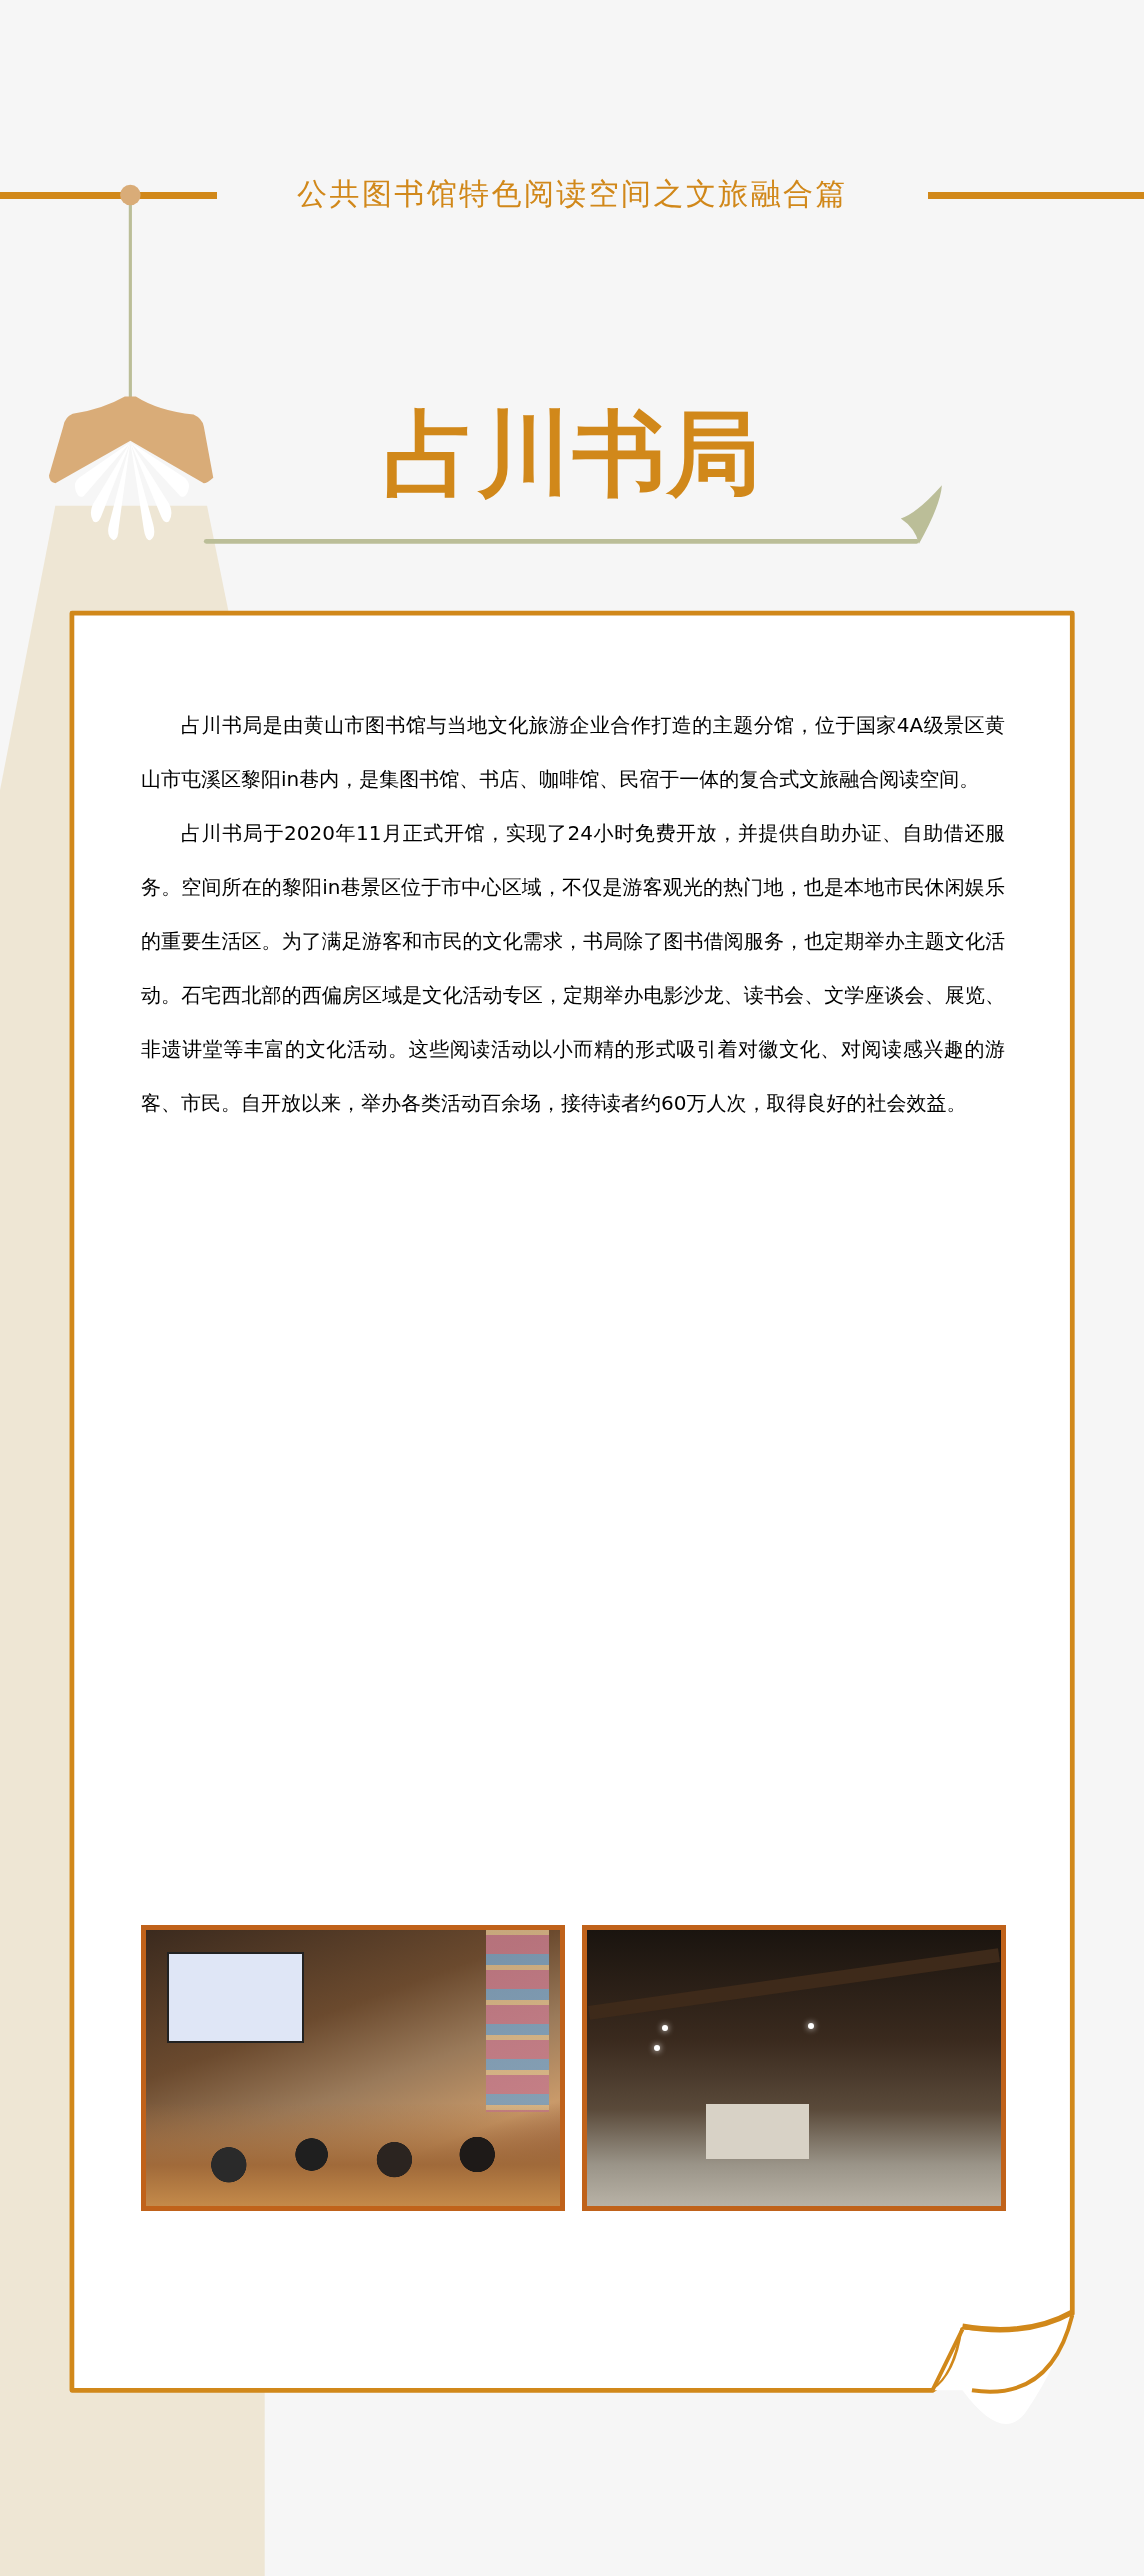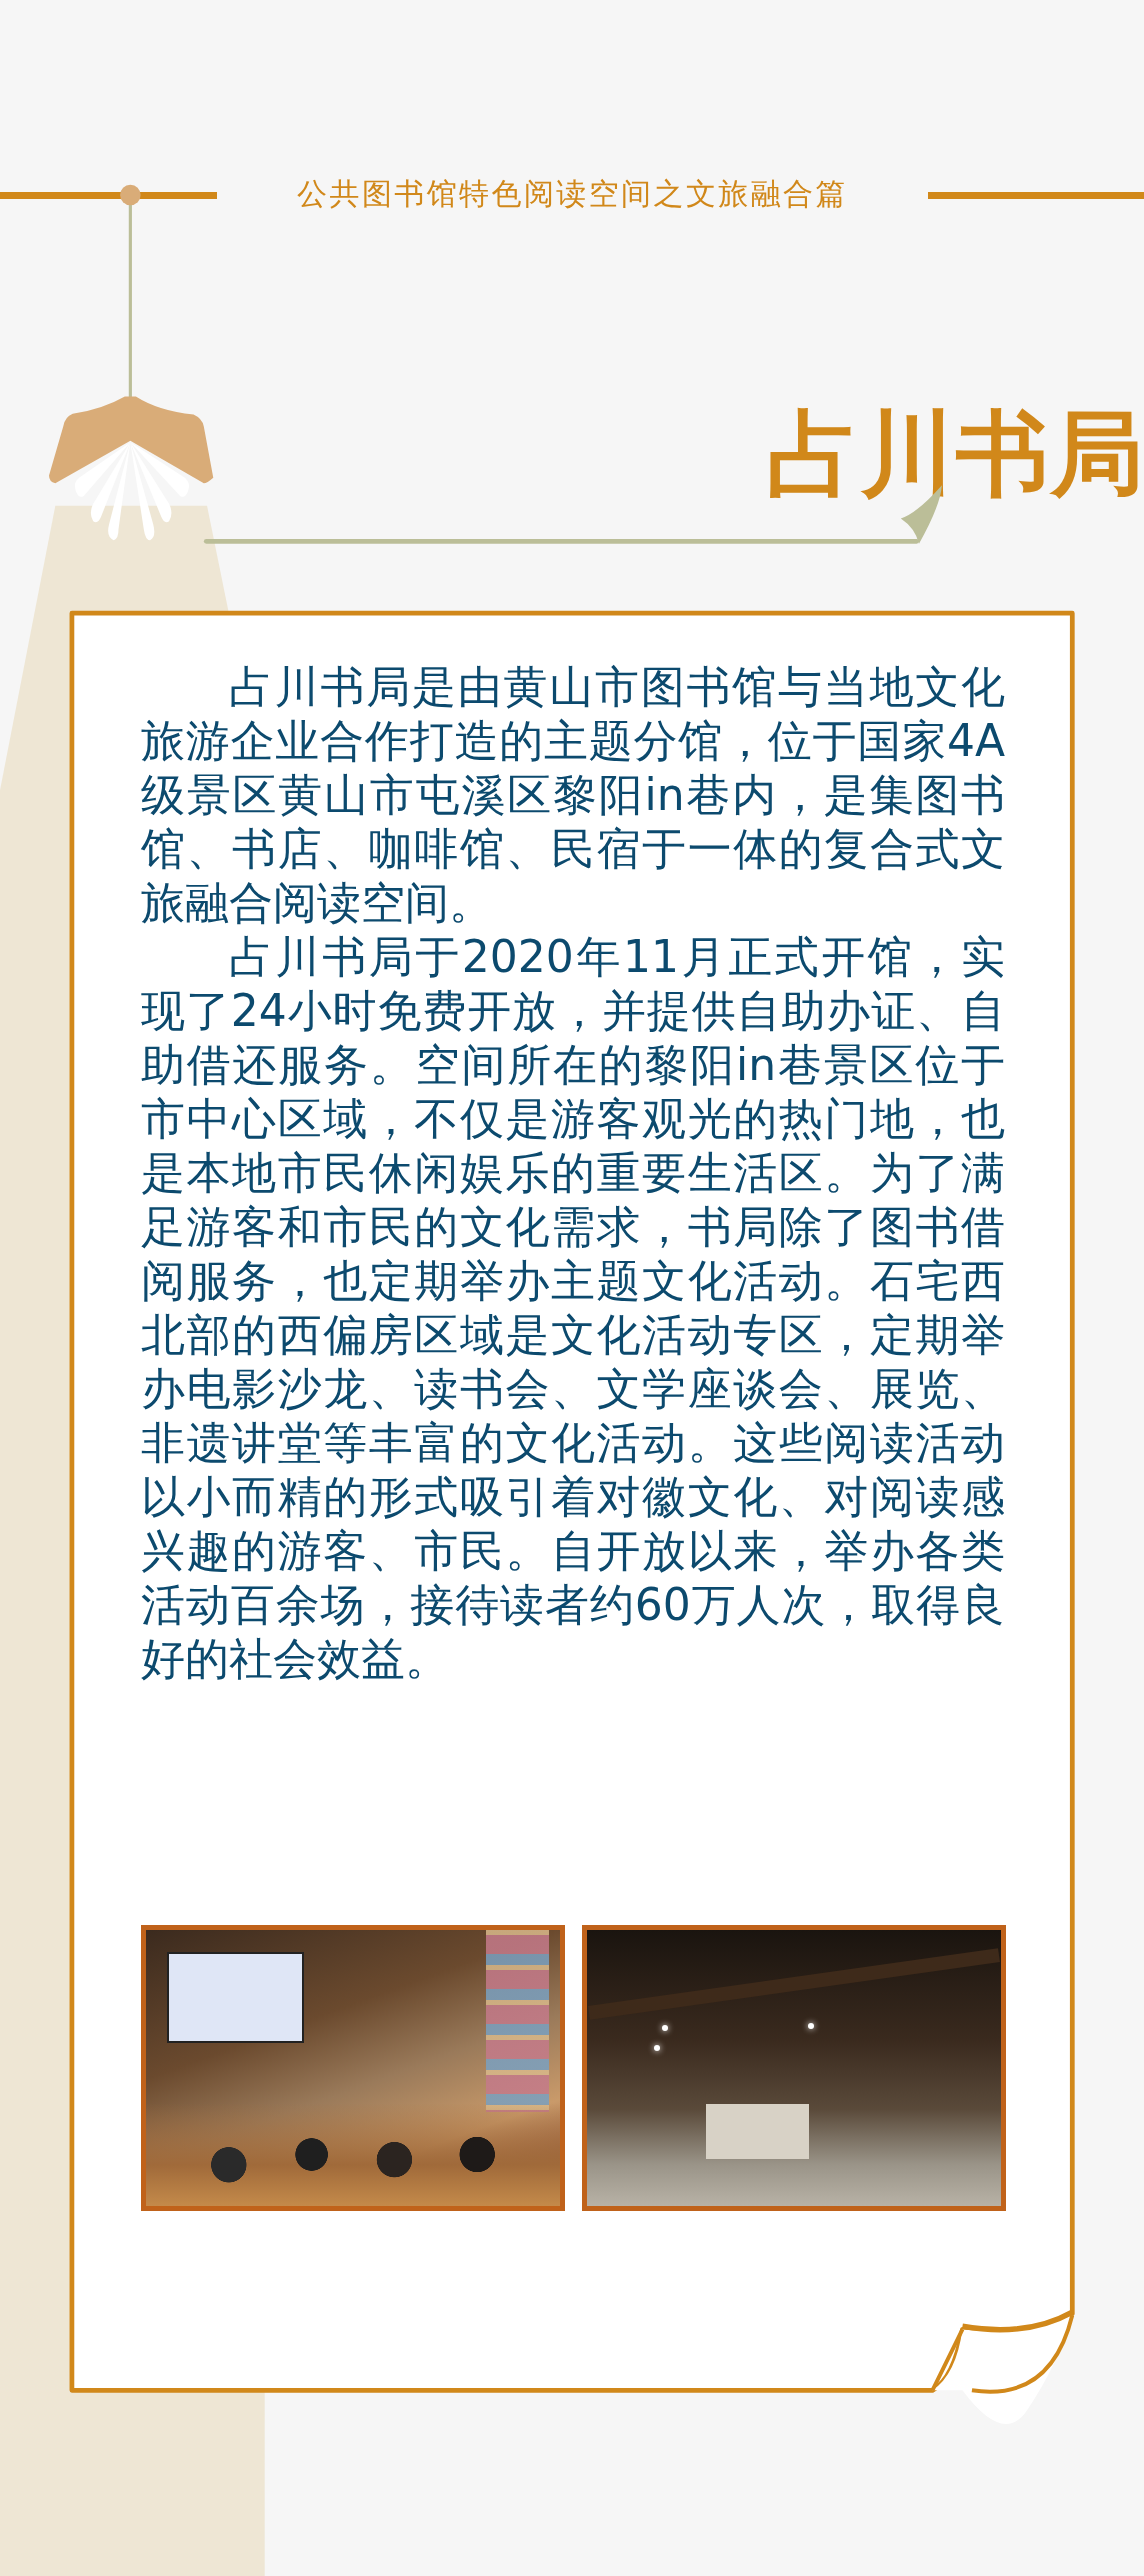--- a/index.html
+++ b/index.html
@@ -9,27 +9,27 @@
     font-family: "DejaVu Sans", "Liberation Sans", sans-serif;
   }
   .abs { position: absolute; }
   .hline { position: absolute; height: 7.1px; background: #D1881A; }
   .subtitle {
     position: absolute; left: 0; width: 1145px; top: 174px; text-align: center;
     font-size: 30px; color: #D1881A; letter-spacing: 2.4px; line-height: 40px;
   }
   .subtitle span { background: #f6f6f6; padding: 0 11px; }
   .title {
-    position: absolute; left: 0; width: 1145px; top: 399px; text-align: right;
+    position: absolute; left: 0; width: 1145px; top: 399px; text-align: center;
     font-size: 93px; font-weight: bold; color: #D1881A; letter-spacing: 1.6px;
     line-height: 111px;
   }
   .card-text {
-    position: absolute; left: 141px; width: 864px; top: 660px;
-    font-size: 44px; line-height: 54px; color: #0c4a6e;
+    position: absolute; left: 141px; width: 864px; top: 698px;
+    font-size: 20px; line-height: 54px; color: #000000;
     text-align: justify;
   }
   .card-text p { margin: 0; text-indent: 2em; }
   .photo {
     position: absolute; top: 1925px; height: 286px;
     border: 5.5px solid #C0621A; box-sizing: border-box; overflow: hidden;
   }
   .photo-left { left: 141px; width: 424px; background: linear-gradient(160deg,#3b2a1e 0%,#6b4a2e 35%,#9a7a5a 55%,#c99a6a 75%,#7a3a2a 100%); }
   .photo-right { left: 582px; width: 424px; background: linear-gradient(180deg,#1a140f 0%,#3a2a1e 40%,#5a4a3a 65%,#9a9488 85%,#b8b2a6 100%); }
   .photo .screen { position: absolute; left: 20.5px; top: 22px; width: 133px; height: 87px; background: #dfe6f6; border: 2.4px solid #222; }

